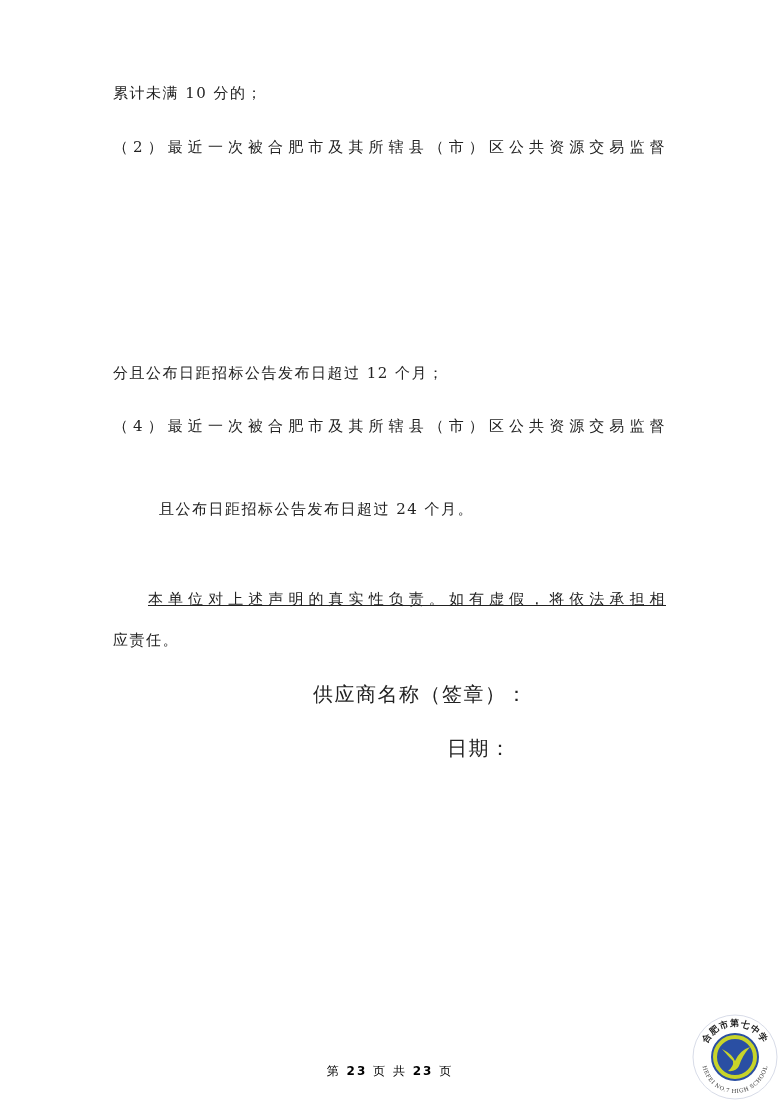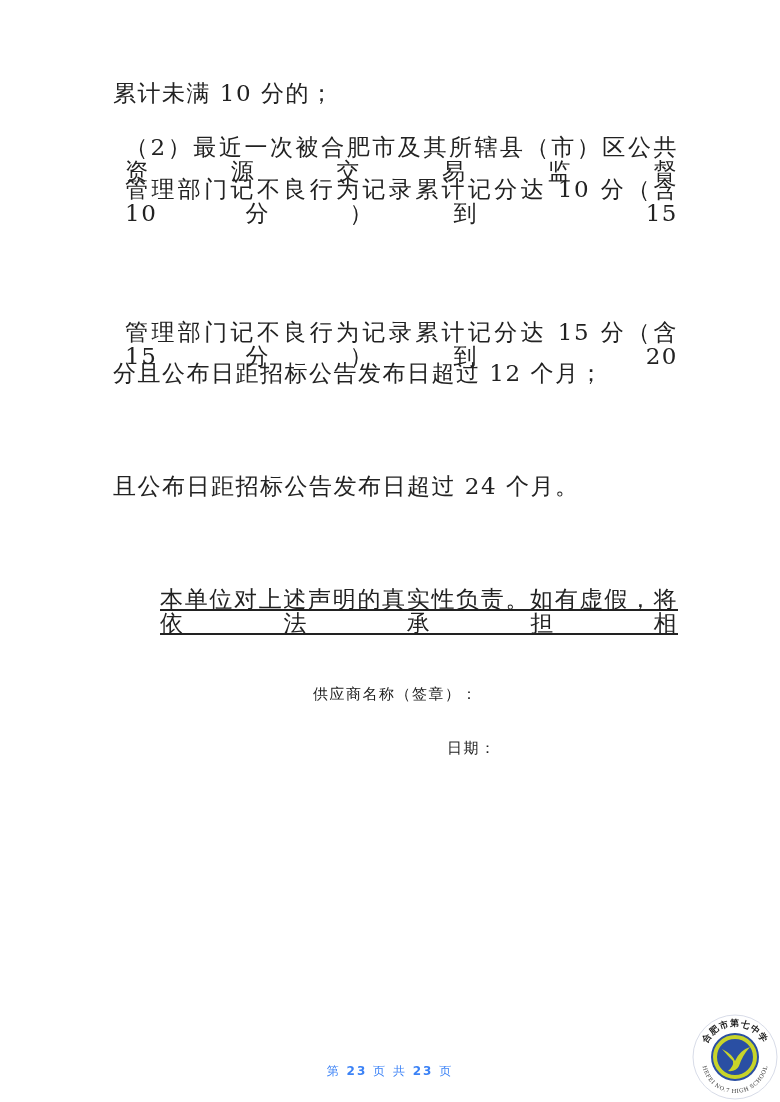--- a/index.html
+++ b/index.html
@@ -19,75 +19,74 @@
       position: absolute;
       left: 0; top: 0;
       width: 780px;
       height: 1102px;
       background: #ffffff;
     }
     .line {
       position: absolute;
       left: 113px;
       width: 553px;
-      font-size: 23px;
+      font-size: 15px;
       line-height: 24px;
       white-space: nowrap;
       letter-spacing: 1.5px;
     }
     .justify {
       text-align: justify;
       text-align-last: justify;
       white-space: normal;
-      margin-left: 12px;
     }
     .indent { left: 148px; width: 518px; text-decoration: underline; }
     .sig {
       position: absolute;
-      font-size: 15px;
+      font-size: 20px;
       line-height: 24px;
       white-space: nowrap;
       letter-spacing: 1.5px;
     }
     .footer {
       position: absolute;
       left: 0;
       width: 780px;
       top: 1063px;
       text-align: center;
       font-family: "DejaVu Sans", "Liberation Sans", sans-serif;
       font-size: 12px;
-      color: #3b82f6;
+      color: #000000;
       letter-spacing: 2px;
     }
     .footer .num { font-weight: bold; }
     .logo {
       position: absolute;
       left: 692px;
       top: 1014px;
       width: 86px;
       height: 86px;
     }
   </style>
 </head>
 <body>
 
 <div class="page">
 
   <div class="line" style="top:81px;">累计未满 10 分的；</div>
 
   <div class="line justify" style="top:135px;">（2）最近一次被合肥市及其所辖县（市）区公共资源交易监督</div>
-  <div class="line justify" style="top:177px;">管理部门记不良行为记录累计记分达 10 分（含 10 分）到 15</div>
 
-  <div class="line justify" style="top:320px;">管理部门记不良行为记录累计记分达 15 分（含 15 分）到 20</div>
   <div class="line" style="top:361px;">分且公布日距招标公告发布日超过 12 个月；</div>
 
-  <div class="line" style="top:474px;">且公布日距招标公告发布日超过 24 个月。</div>
+  <div class="line justify" style="top:414px;">（4）最近一次被合肥市及其所辖县（市）区公共资源交易监督</div>
+  <div class="line" style="top:497px;margin-left:46px;">且公布日距招标公告发布日超过 24 个月。</div>
 
   <div class="line justify indent" style="top:587px;">本单位对上述声明的真实性负责。如有虚假，将依法承担相</div>
+  <div class="line" style="top:628px;">应责任。</div>
 
   <div class="sig" style="left:313px; top:682px;">供应商名称（签章）：</div>
   <div class="sig" style="left:447px; top:736px;">日期：</div>
 
   <div class="footer">
     <span>第</span>
     <span class="num">23</span>
     <span>页 共</span>
     <span class="num">23</span>
     <span>页</span>

